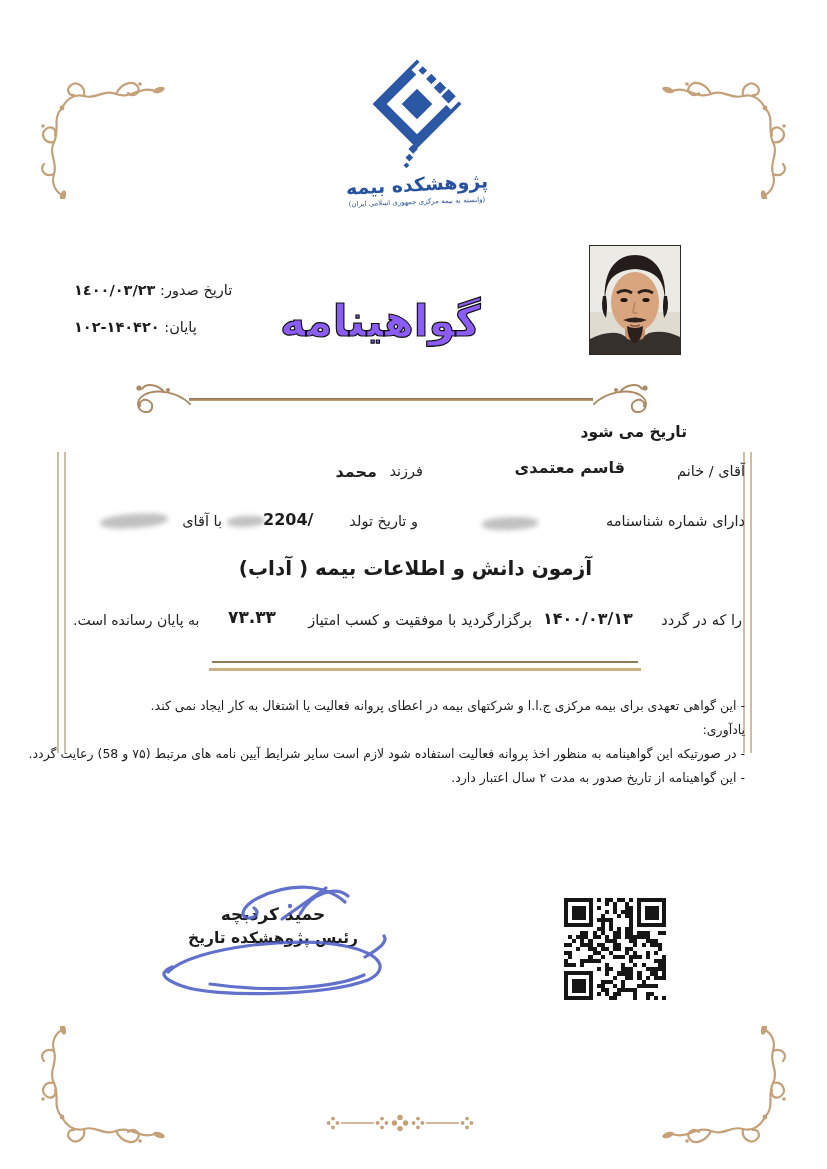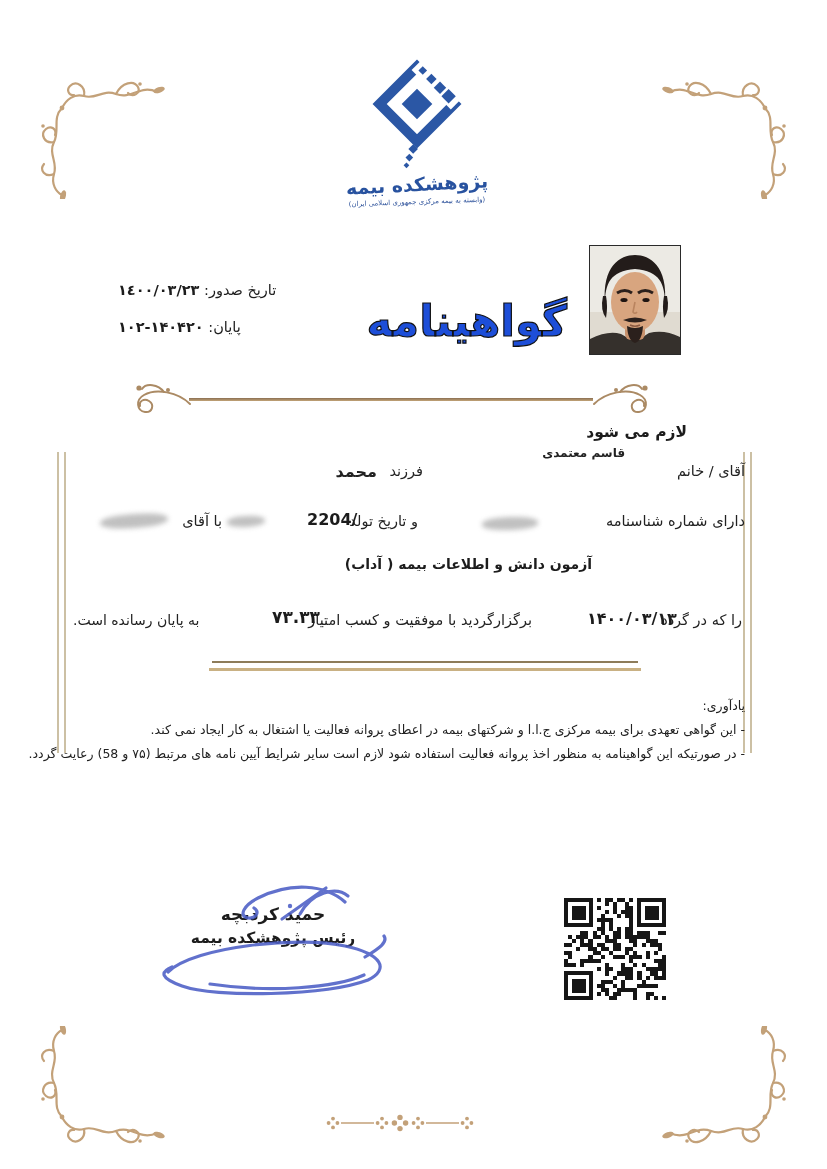--- a/index.html
+++ b/index.html
@@ -1,53 +1,53 @@
 <!DOCTYPE html>
 <html lang="fa"><head>
 <meta charset="utf-8">
 <style>
   html,body{margin:0;padding:0;background:#fff;}
   body{width:827px;height:1169px;position:relative;overflow:hidden;
        font-family:"DejaVu Sans",sans-serif;color:#1c1c1c;}
   .page{position:absolute;inset:0;background:#fff;}
   .abs{position:absolute;white-space:nowrap;}
   .fa{direction:rtl;unicode-bidi:isolate;}
-  .num{direction:ltr;unicode-bidi:isolate;display:inline-block;margin-left:44px;}
+  .num{direction:ltr;unicode-bidi:isolate;display:inline-block;}
   .b{font-weight:bold;}
 
   
   .vline{position:absolute;top:452px;height:301px;width:2px;background:#ccc0a4;}
 
   
   .blur{position:absolute;background:#8d8d8d;filter:blur(2.6px);opacity:.55;border-radius:45%;}
 
   
   .logo-wrap{position:absolute;left:322px;top:58px;width:190px;text-align:center;}
   .logo-title{color:#28529f;font-weight:bold;font-size:19px;direction:rtl;margin-top:-2px;
               transform:rotate(-3deg);letter-spacing:-.5px;}
   .logo-sub{color:#30549c;font-size:7px;direction:rtl;margin-top:3px;transform:rotate(-2deg);}
 
   
-  .cert-title{left:272px;top:296px;width:295px;text-align:right;font-size:43px;font-weight:bold;
-              color:#1d4ed8;letter-spacing:-1px;-webkit-text-stroke:1.2px #111;}
+  .cert-title{left:280px;top:296px;width:295px;text-align:left;font-size:43px;font-weight:bold;
+              color:#8b5cf6;letter-spacing:-1px;-webkit-text-stroke:1.2px #111;}
 
   
   .photo{left:589px;top:245px;width:90px;height:108px;border:1px solid #2a2a2a;overflow:hidden;background:#eceae4;}
 
   
   .meta{left:74px;top:272px;width:235px;font-size:14.5px;line-height:37px;direction:rtl;text-align:left;}
 
   
   .div-line{left:189px;top:398px;width:404px;height:2.5px;
             background:linear-gradient(#8a6f52,#c3a478);}
 
   .statement{right:140px;top:423px;font-size:15.5px;font-weight:bold;}
 
   .row-txt{font-size:14.5px;color:#222;}
-  .exam-center{left:262px;top:556px;width:330px;text-align:right;font-size:14px;font-weight:bold;}
+  .exam-center{left:262px;top:556px;width:330px;text-align:right;font-size:20px;font-weight:bold;}
 
   .rule1{left:212px;top:661px;width:426px;height:2px;background:#8d7c5a;}
   .rule2{left:209px;top:668px;width:432px;height:2.5px;background:#c9b184;}
 
   .notes{right:82px;top:694px;font-size:12.5px;line-height:24px;direction:rtl;text-align:right;color:#222;}
   .notes div{white-space:nowrap;}
 
   .sig-text{left:178px;top:901px;width:190px;text-align:center;}
   .sig-name{font-size:17px;font-weight:bold;line-height:26px;}
   .sig-title{font-size:15.5px;font-weight:bold;line-height:22px;}
@@ -195,24 +195,24 @@
       <circle cx="9" cy="6" r="2.6" fill="#ab8a64" stroke="none"></circle>
       <circle cx="38" cy="8" r="2" fill="#ab8a64" stroke="none"></circle>
     </g>
   </svg>
 
   <div class="vline" style="left:57px"></div>
   <div class="vline" style="left:64px"></div>
   <div class="vline" style="left:743px"></div>
   <div class="vline" style="left:750px"></div>
 
-  <div class="abs statement fa">لازم می شود</div>
+  <div class="abs statement fa">تاریخ می شود</div>
 
   <span class="abs fa row-txt" style="right:82px;top:463px">آقای / خانم</span>
-  <span class="abs fa row-txt b" style="right:202px;top:446px;font-size:12px">قاسم معتمدی</span>
+  <span class="abs fa row-txt b" style="right:202px;top:458px;font-size:16px">قاسم معتمدی</span>
   <span class="abs fa row-txt" style="right:404px;top:463px">فرزند</span>
   <span class="abs fa row-txt b" style="right:450px;top:462px;font-size:16px">محمد</span>
 
   <span class="abs fa row-txt" style="right:82px;top:513px">دارای شماره شناسنامه</span>
   <div class="blur" style="left:482px;top:517px;width:56px;height:13px;transform:rotate(-2deg)"></div>
   <span class="abs fa row-txt" style="right:409px;top:513px">و تاریخ تولد</span>
   <span class="abs num b" style="left:263px;top:510px;font-size:16px">2204/</span>
   <div class="blur" style="left:227px;top:516px;width:38px;height:11px;transform:rotate(-3deg)"></div>
   <span class="abs fa row-txt" style="right:605px;top:513px">با آقای</span>
   <div class="blur" style="left:100px;top:514px;width:68px;height:14px;transform:rotate(-4deg)"></div>
@@ -222,28 +222,29 @@
   <span class="abs fa row-txt" style="right:85px;top:612px">را که در گردد</span>
   <span class="abs num b" style="left:543px;top:609px;font-size:16px">۱۴۰۰/۰۳/۱۳</span>
   <span class="abs fa row-txt" style="right:295px;top:612px">برگزارگردید با موفقیت و کسب امتیاز</span>
   <span class="abs num b" style="left:228px;top:607px;font-size:17px">۷۳.۳۳</span>
   <span class="abs fa row-txt" style="left:73px;top:612px;font-size:14px">به پایان رسانده است.</span>
 
   <div class="abs rule1"></div>
   <div class="abs rule2"></div>
 
   <div class="abs notes">
+    <div>- این گواهی تعهدی برای بیمه مرکزی ج.ا.ا و شرکتهای بیمه در اعطای پروانه فعالیت یا اشتغال به کار ایجاد نمی کند.</div>
     <div>یادآوری:</div>
-    <div>- این گواهی تعهدی برای بیمه مرکزی ج.ا.ا و شرکتهای بیمه در اعطای پروانه فعالیت یا اشتغال به کار ایجاد نمی کند.</div>
     <div>- در صورتیکه این گواهینامه به منظور اخذ پروانه فعالیت استفاده شود لازم است سایر شرایط آیین نامه های مرتبط (۷۵ و 58) رعایت گردد.</div>
+    <div>- این گواهینامه از تاریخ صدور به مدت ۲ سال اعتبار دارد.</div>
   </div>
 
   <div class="abs sig-text">
     <div class="fa sig-name">حمید کردبچه</div>
-    <div class="fa sig-title">رئیس پژوهشکده بیمه</div>
+    <div class="fa sig-title">رئیس پژوهشکده تاریخ</div>
   </div>
   <svg class="abs sig-ink" viewBox="0 0 260 130">
     <g stroke="#4c5ec6" stroke-width="3.2" fill="none" stroke-linecap="round" stroke-linejoin="round" opacity="0.88">
       <path d="M205,30 C185,12 150,10 118,26 C104,33 98,44 108,46 C116,47 120,40 114,36"></path>
       <path d="M160,42 C172,20 196,14 208,24"></path>
       <path d="M142,47 L186,16"></path>
       <circle cx="150" cy="34" r="2.2" fill="#4c5ec6" stroke="none"></circle>
       <path d="M28,100 C55,74 160,64 205,74 C242,82 250,97 228,108 C185,124 75,126 42,114 C20,106 20,100 32,95"></path>
       <path d="M70,112 C130,121 195,116 224,103"></path>
       <path d="M225,85 C240,76 248,70 244,64"></path>

